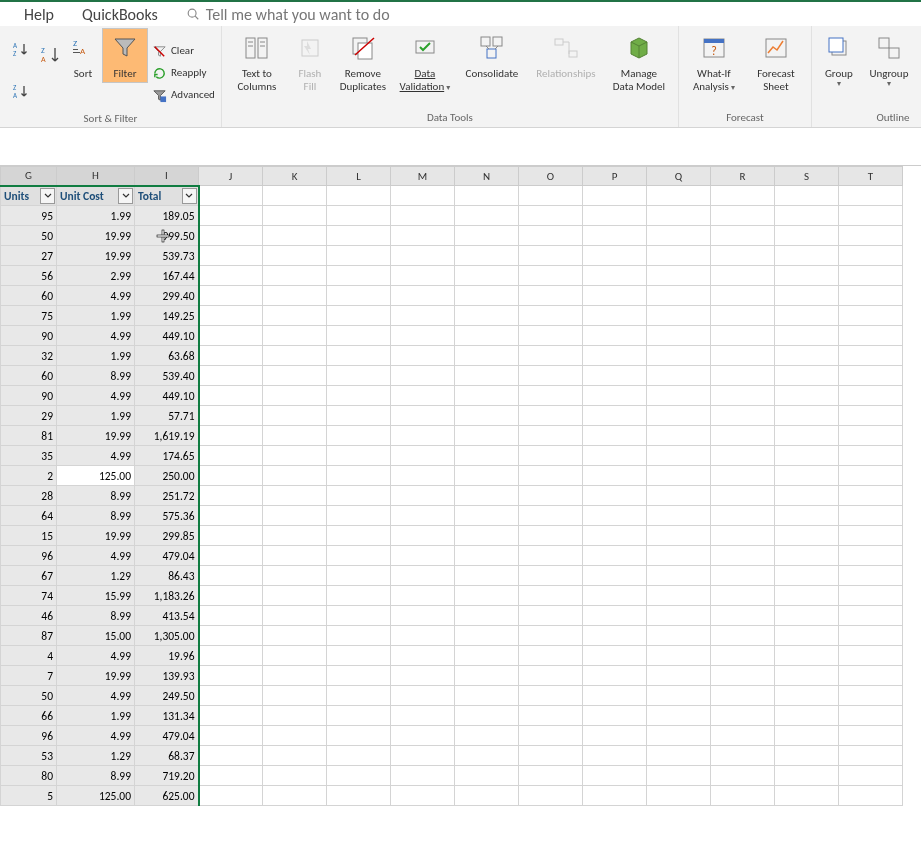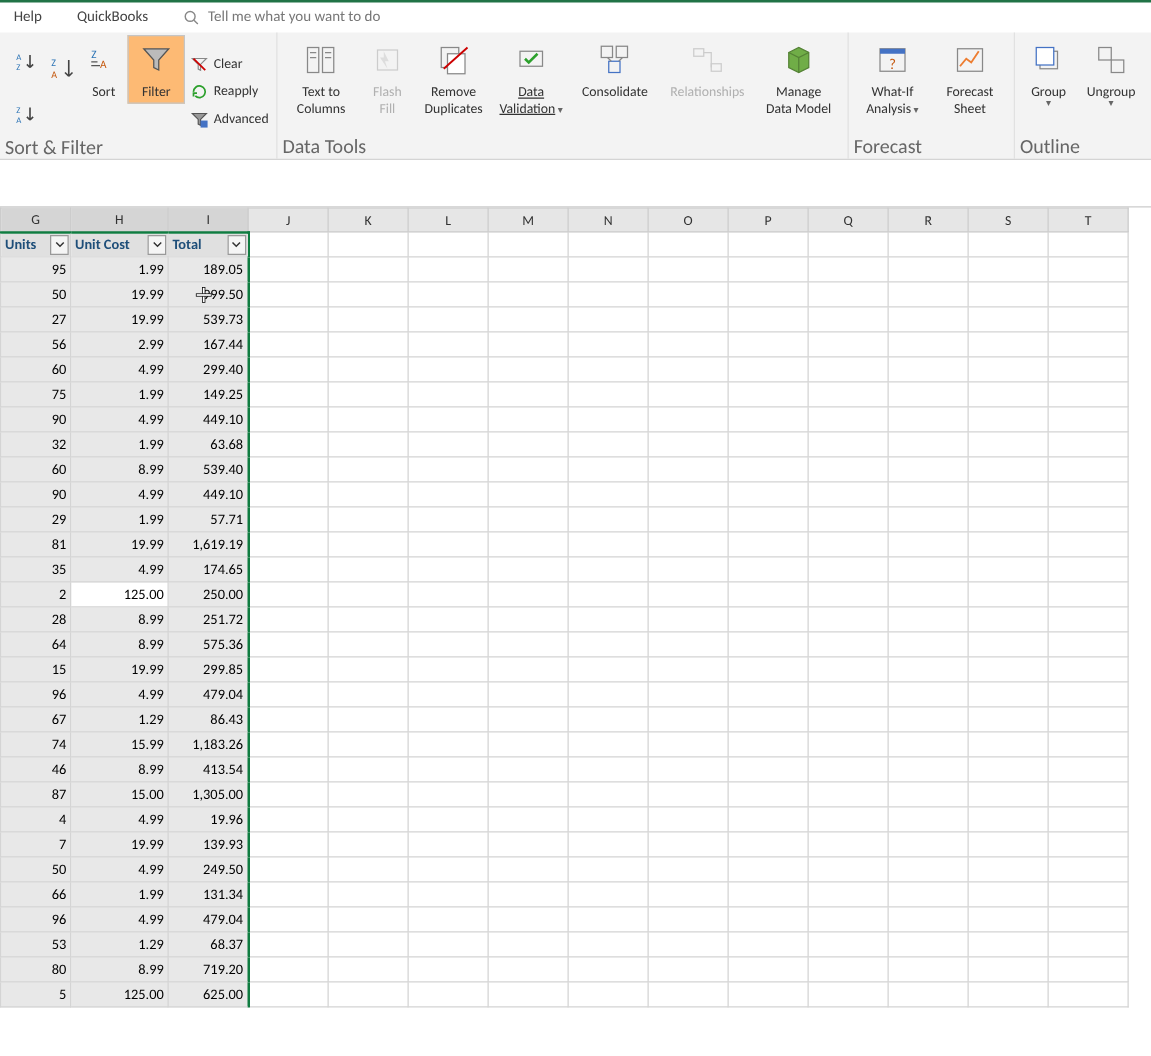--- a/index.html
+++ b/index.html
@@ -12,23 +12,23 @@
     overflow: hidden;
     user-select: none;
   }
   
   .menubar {
     display: flex;
     align-items: center;
     height: 26px;
     background: #fff;
     border-top: 2px solid #217346;
-    padding-left: 11px;
+    padding-left: 24px;
     gap: 28px;
-    font-size: 12px;
+    font-size: 16px;
     color: #444;
   }
   .menubar .menu-item { cursor: default; }
   .tellme {
     display: flex;
     align-items: center;
     gap: 6px;
     color: #777;
   }
   .tellme svg { width: 14px; height: 14px; }
@@ -46,21 +46,22 @@
     border-right: 1px solid #e1e1e1;
     padding: 2px 4px 0 4px;
     position: relative;
   }
   .group-row {
     display: flex;
     align-items: flex-start;
     height: 84px;
   }
   .group-label {
-    font-size: 16px;
+    text-align: center;
+    font-size: 11px;
     color: #666;
     height: 16px;
     line-height: 14px;
   }
   .btn-lg {
     display: flex;
     flex-direction: column;
     align-items: center;
     justify-content: flex-start;
     text-align: center;

